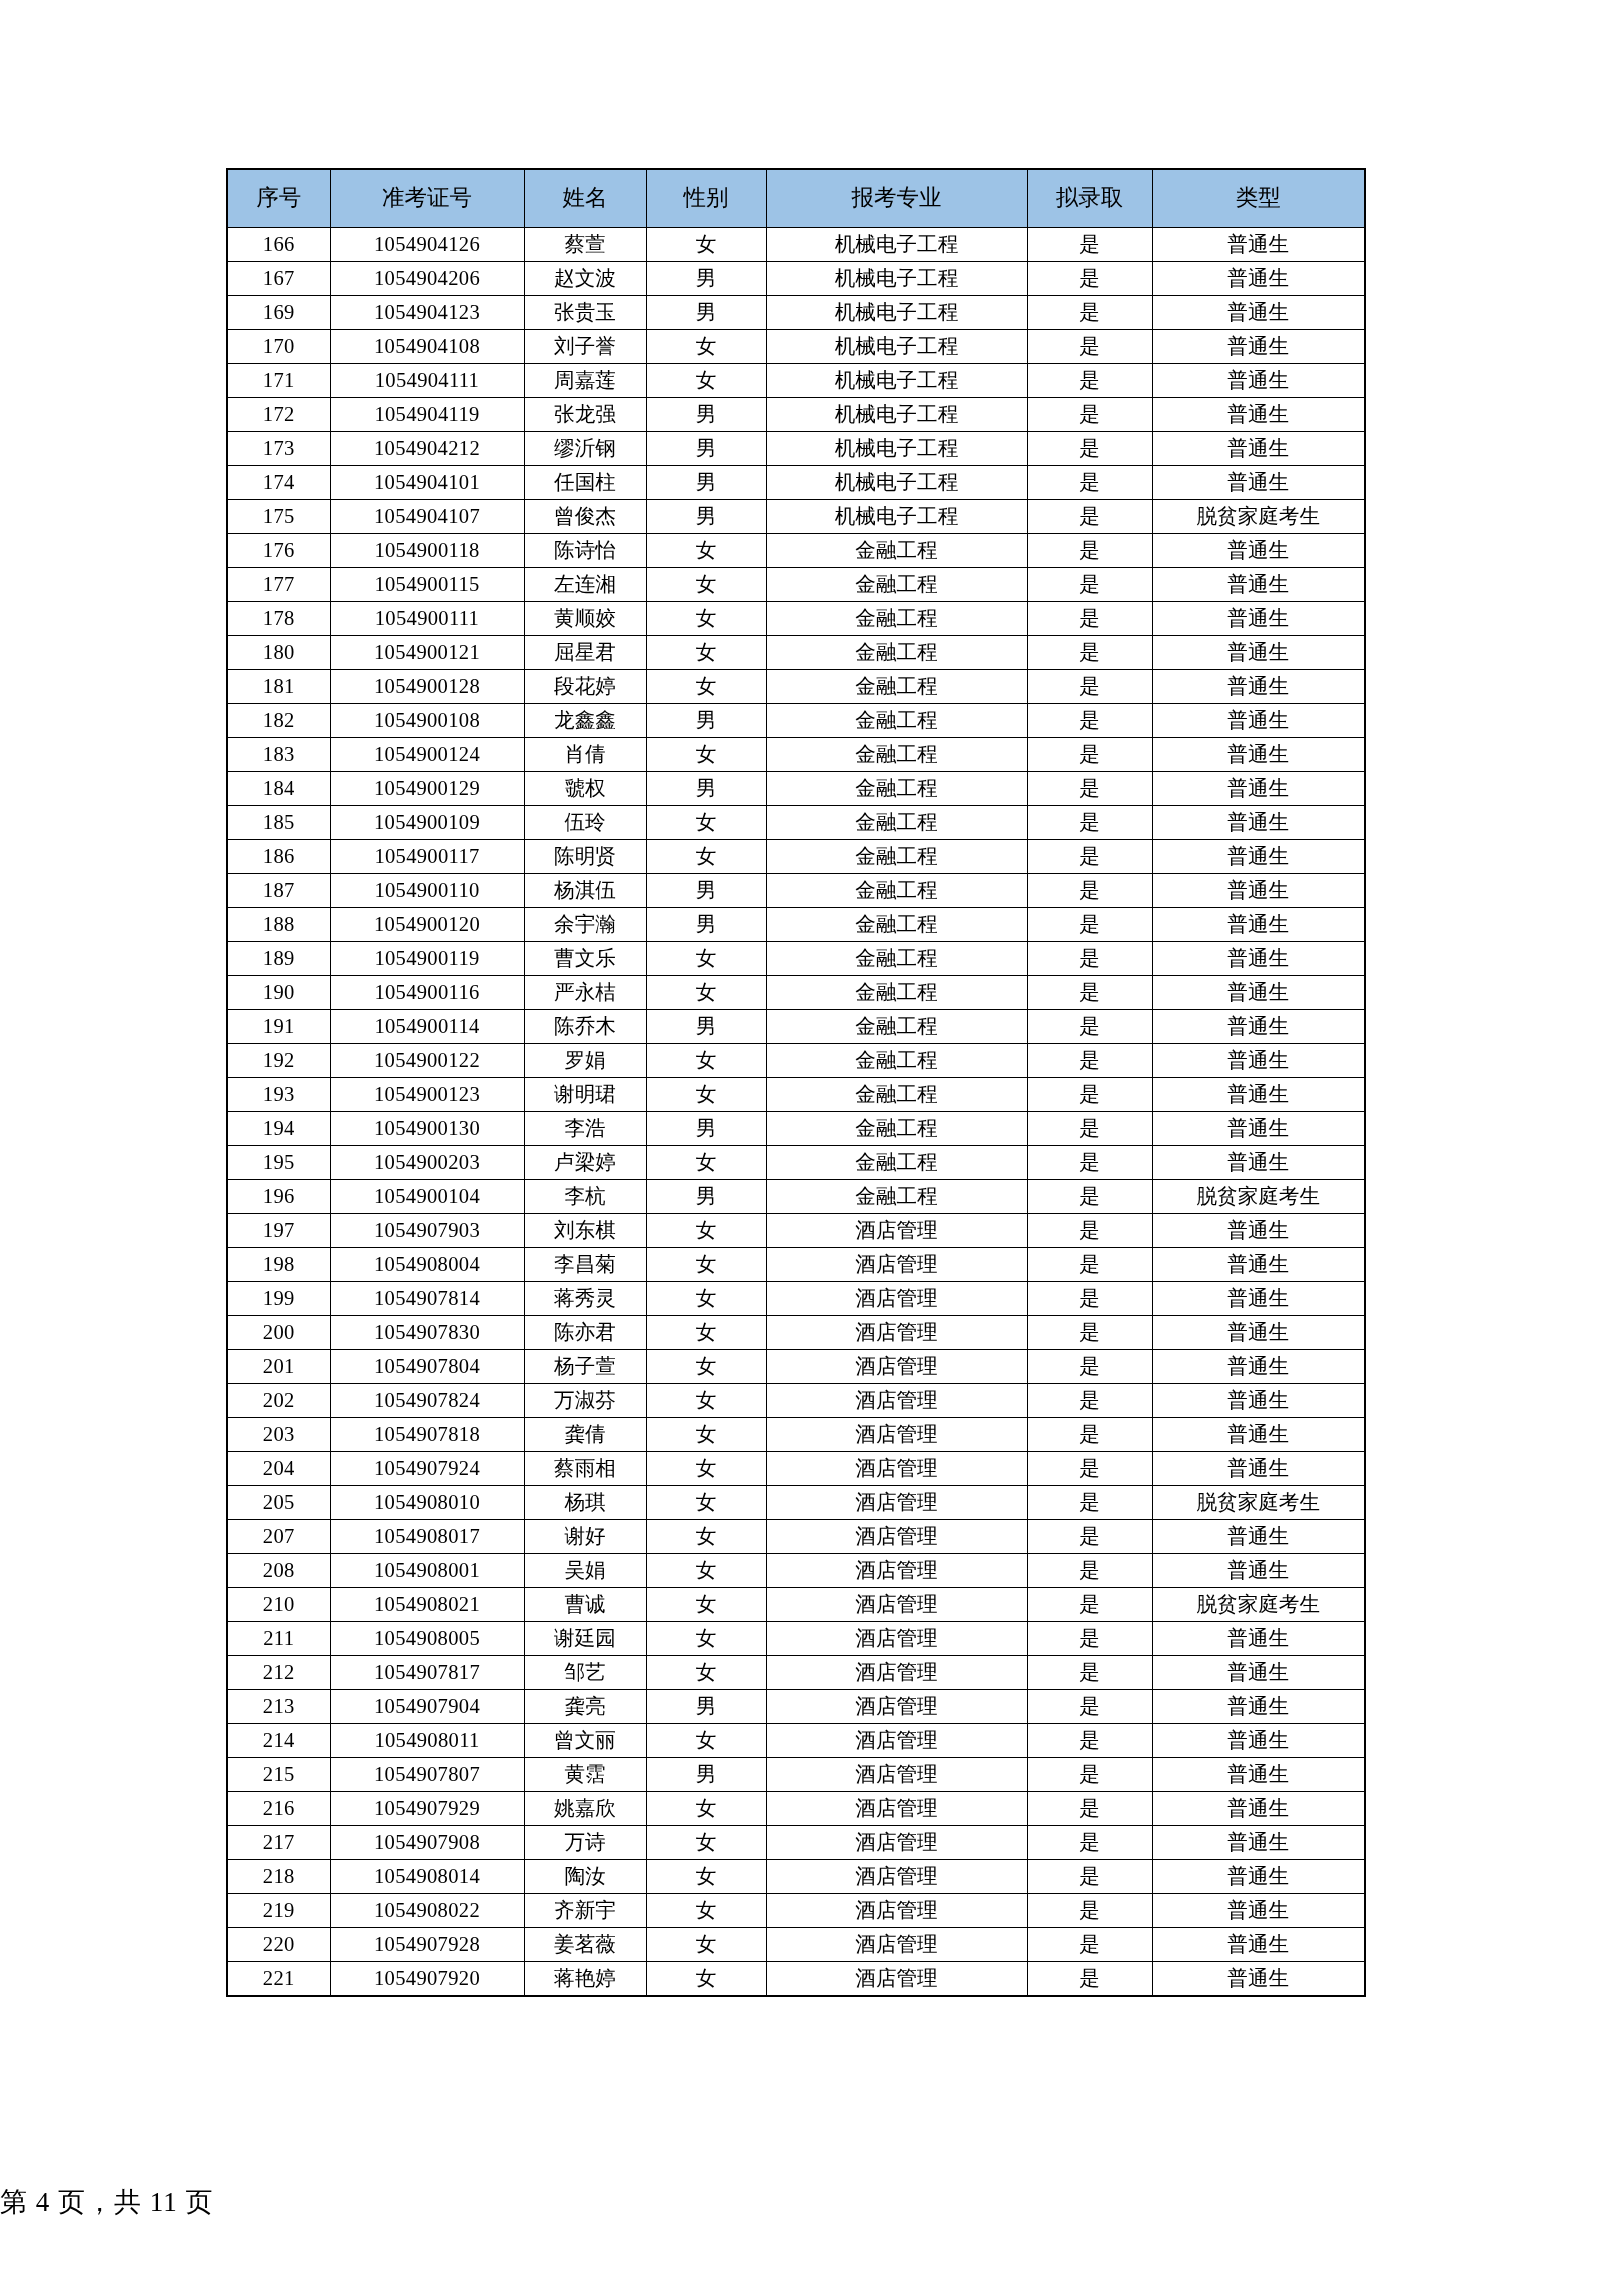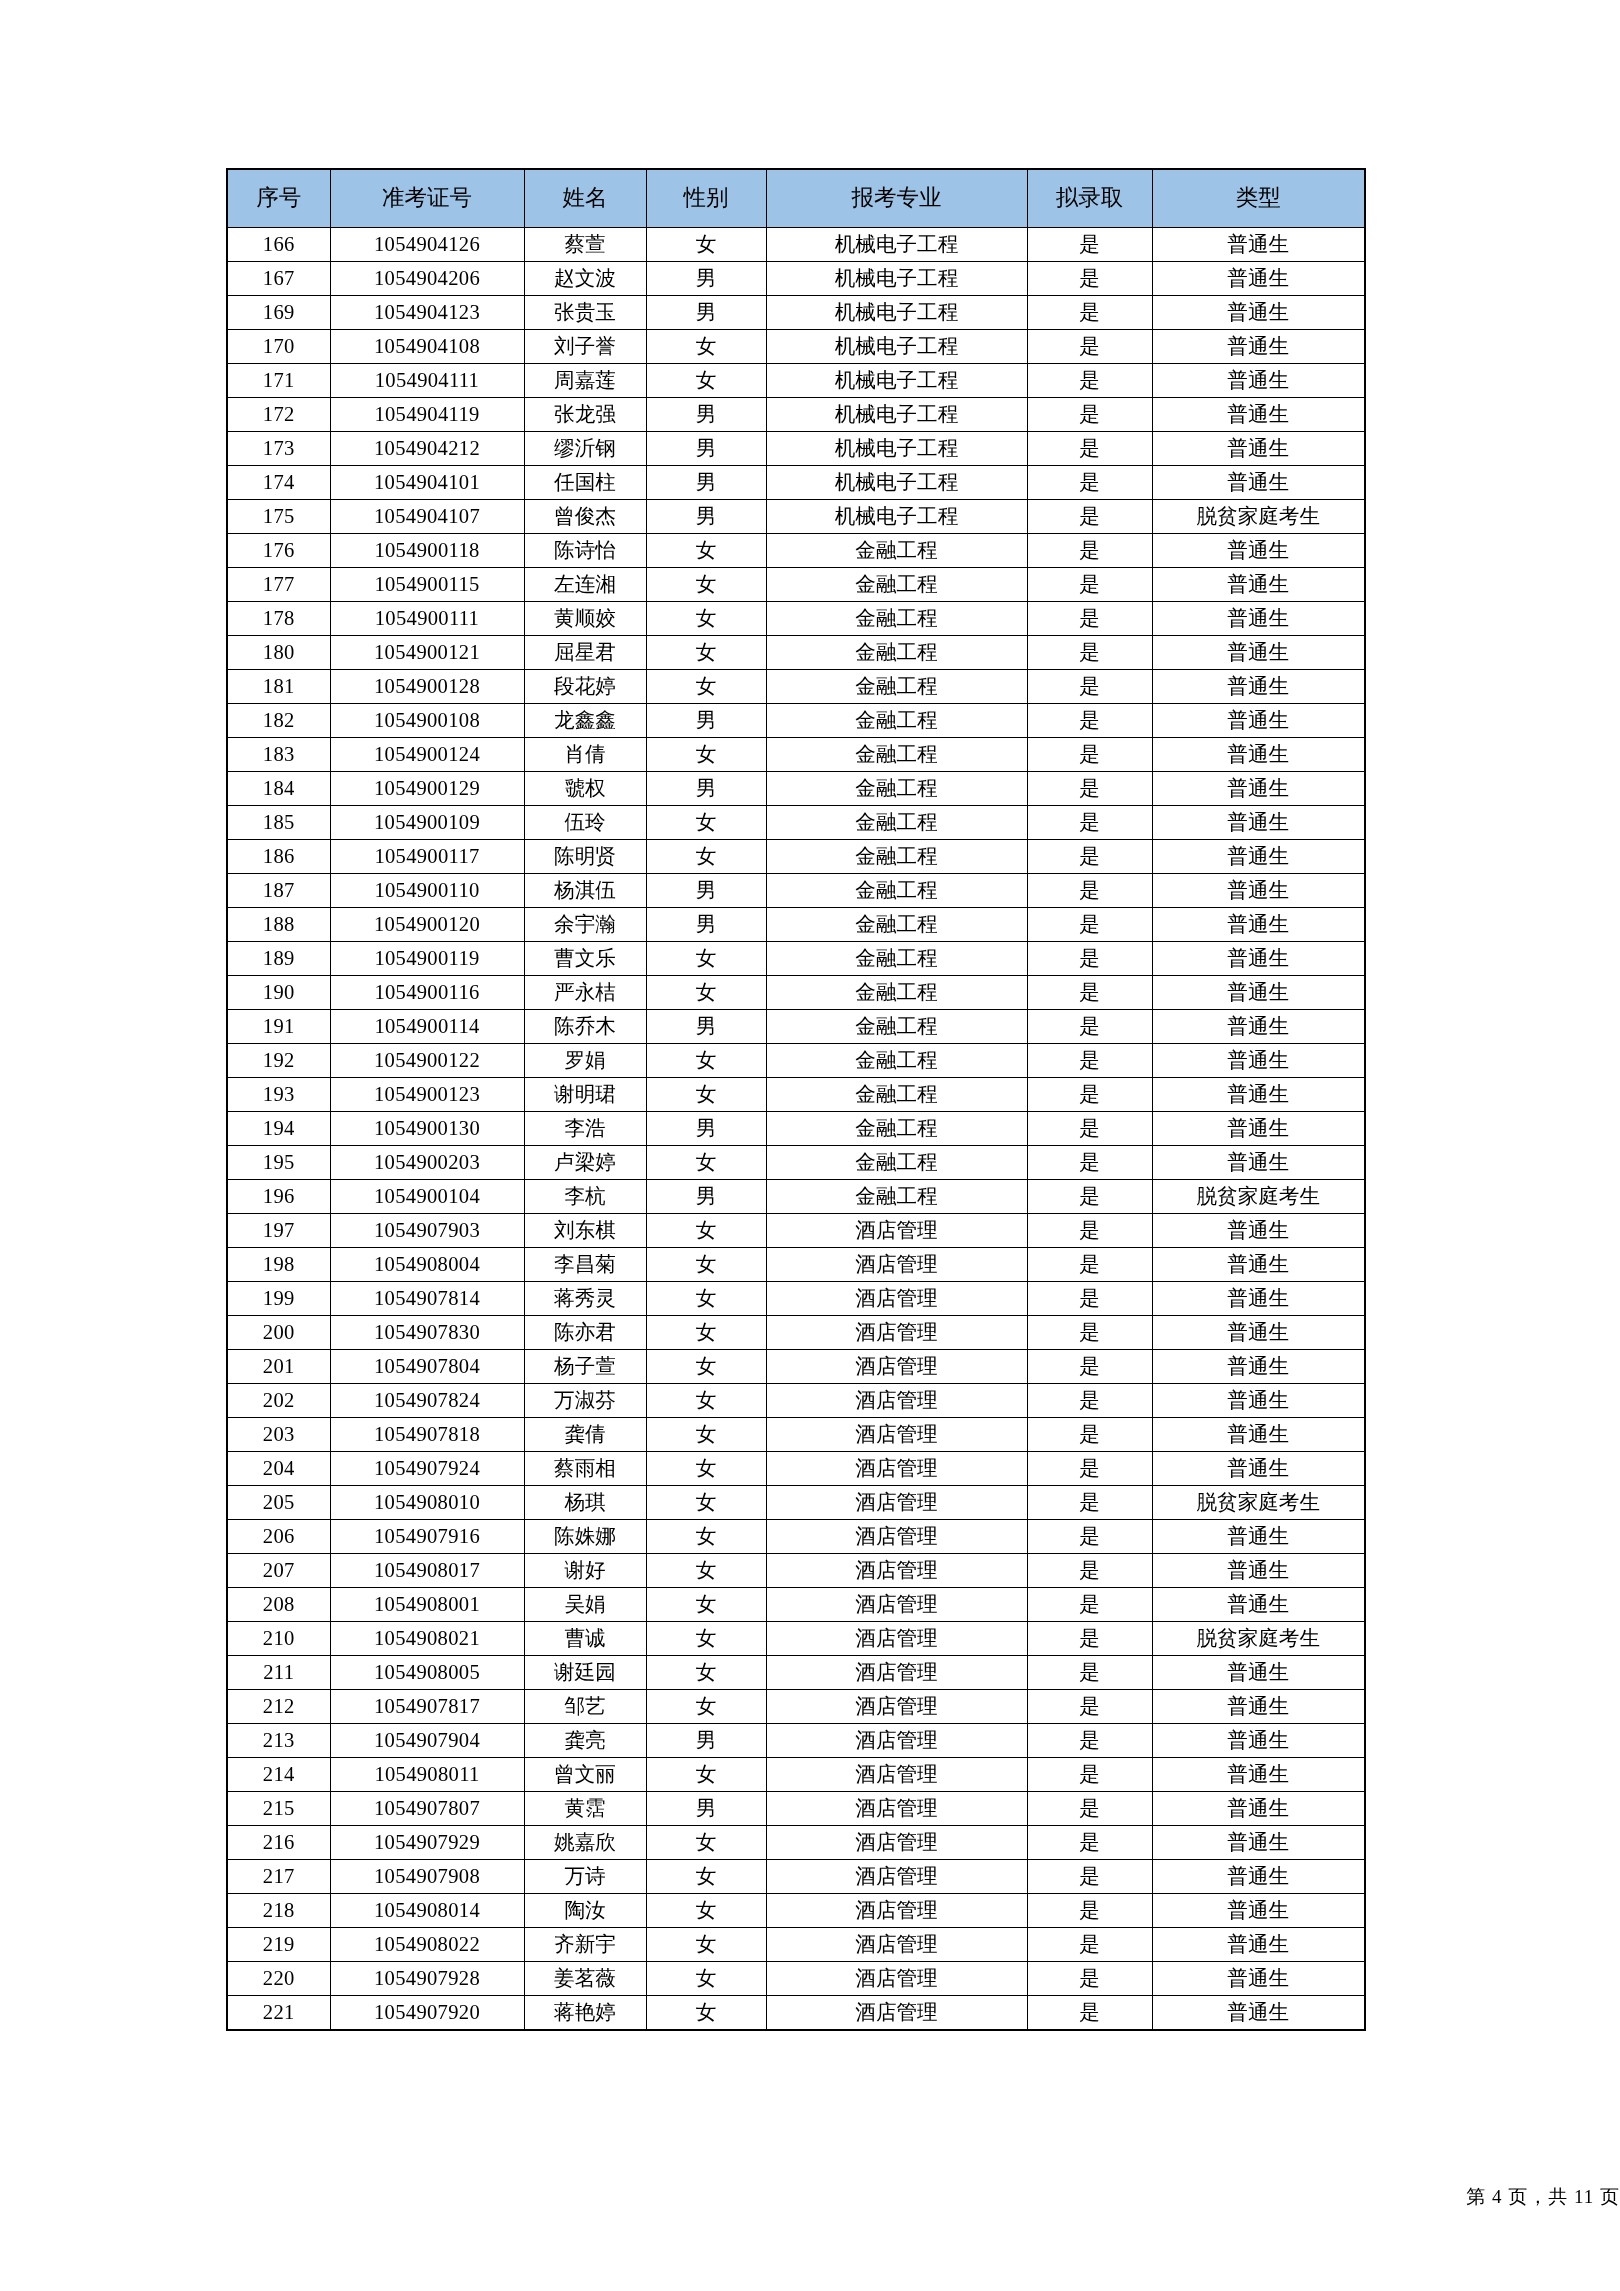--- a/index.html
+++ b/index.html
@@ -65,22 +65,22 @@
   }
   td.seq-cell, td.ticket-cell {
     font-family: "Liberation Serif", "DejaVu Serif", serif;
     letter-spacing: 0.3px;
   }
   .footer {
     position: absolute;
     left: 0;
     top: 2184px;
     width: 1620px;
-    text-align: right;
-    font-size: 19px;
+    text-align: left;
+    font-size: 27px;
     letter-spacing: 1px;
     font-family: "Liberation Serif", "DejaVu Serif", serif;
   }
 </style>
 </head>
 <body>
 
 <div class="page">
 
   <div class="table-wrap">
@@ -442,29 +442,20 @@
           <tr>
             <td class="seq-cell">205</td>
             <td class="ticket-cell">1054908010</td>
             <td>杨琪</td>
             <td>女</td>
             <td>酒店管理</td>
             <td>是</td>
             <td>脱贫家庭考生</td>
           </tr>
           <tr>
-            <td class="seq-cell">206</td>
-            <td class="ticket-cell">1054907916</td>
-            <td>陈姝娜</td>
-            <td>女</td>
-            <td>酒店管理</td>
-            <td>是</td>
-            <td>普通生</td>
-          </tr>
-          <tr>
             <td class="seq-cell">207</td>
             <td class="ticket-cell">1054908017</td>
             <td>谢好</td>
             <td>女</td>
             <td>酒店管理</td>
             <td>是</td>
             <td>普通生</td>
           </tr>
           <tr>
             <td class="seq-cell">208</td>

